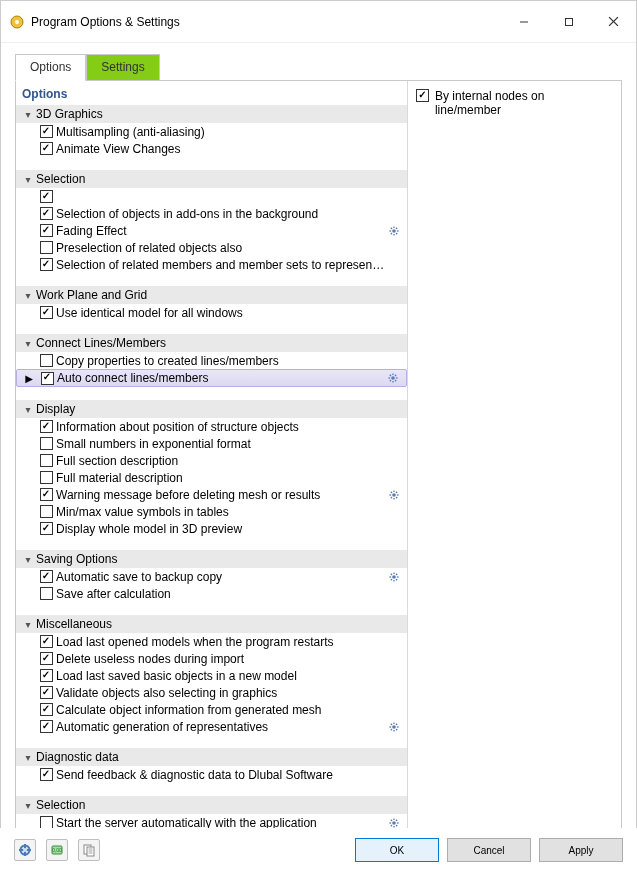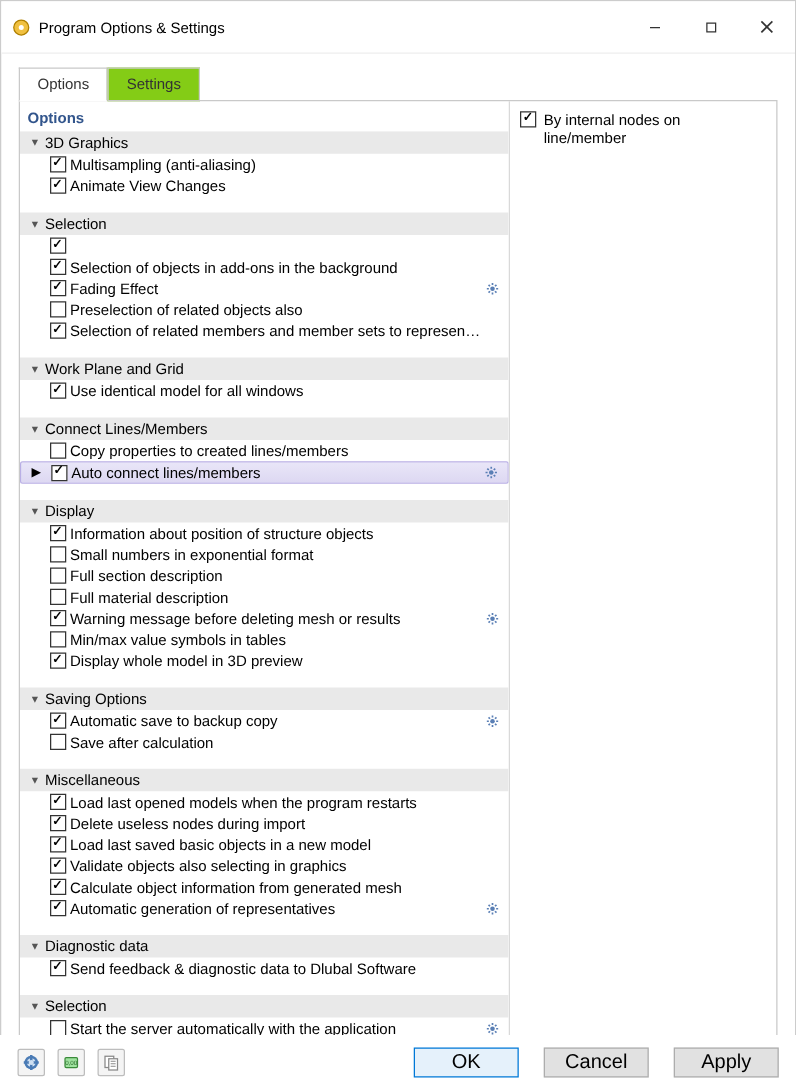--- a/index.html
+++ b/index.html
@@ -132,22 +132,22 @@
     width:22px; height:22px;
     border:1px solid #bdbdbd;
     border-radius:2px;
     display:flex; align-items:center; justify-content:center;
     background:#f4f4f4;
   }
   .btn {
     width:84px; height:24px;
     border:1px solid #adadad;
     background:#e1e1e1;
-    font-size:16px;
-    margin-left:20px;
+    font-size:10px;
+    margin-left:8px;
     display:flex; align-items:center; justify-content:center;
   }
   .btn.primary { border:1.5px solid #0078d7; background:#e5f1fb;}
 </style>
 </head>
 <body>
 
 <div class="titlebar">
   <svg class="app-icon" viewBox="0 0 16 16">
     <circle cx="8" cy="8" r="6" fill="#f0c040" stroke="#b08000" stroke-width="1"></circle>

